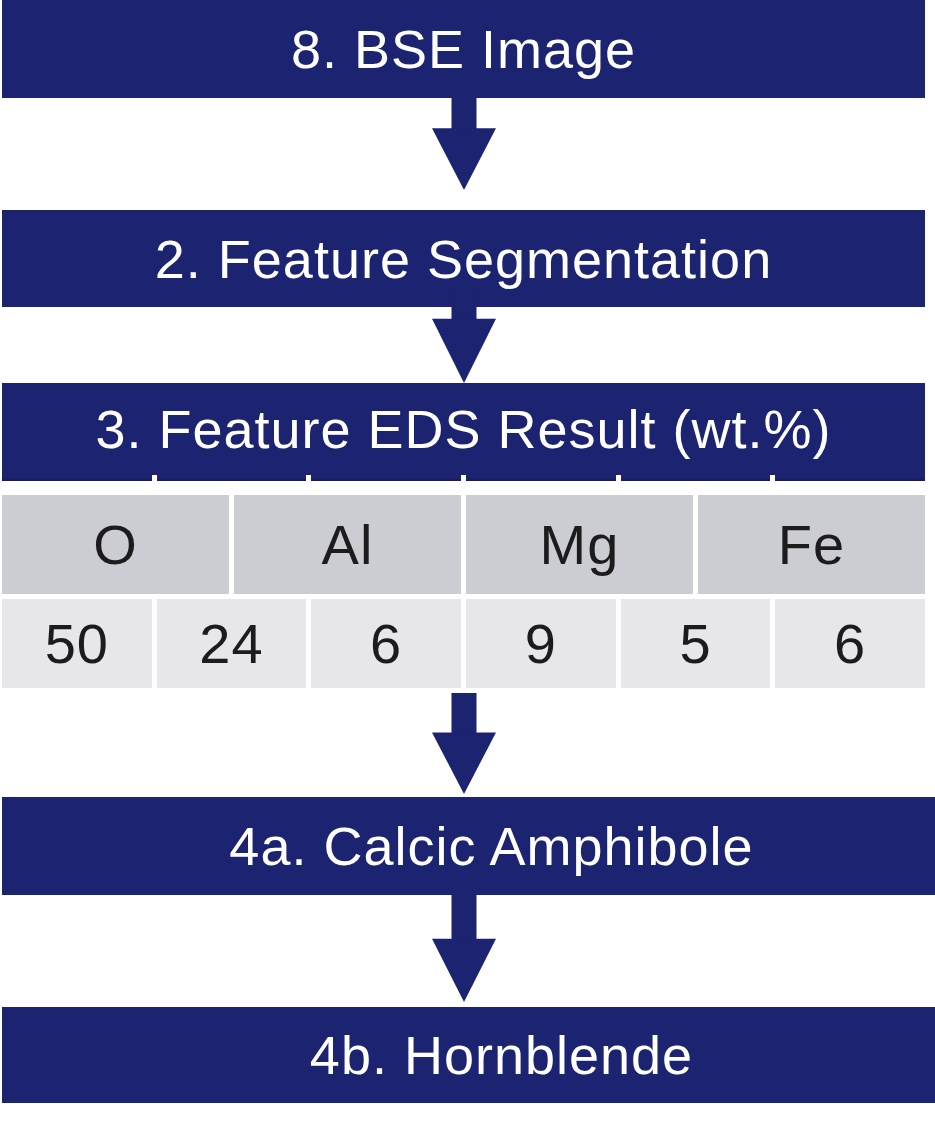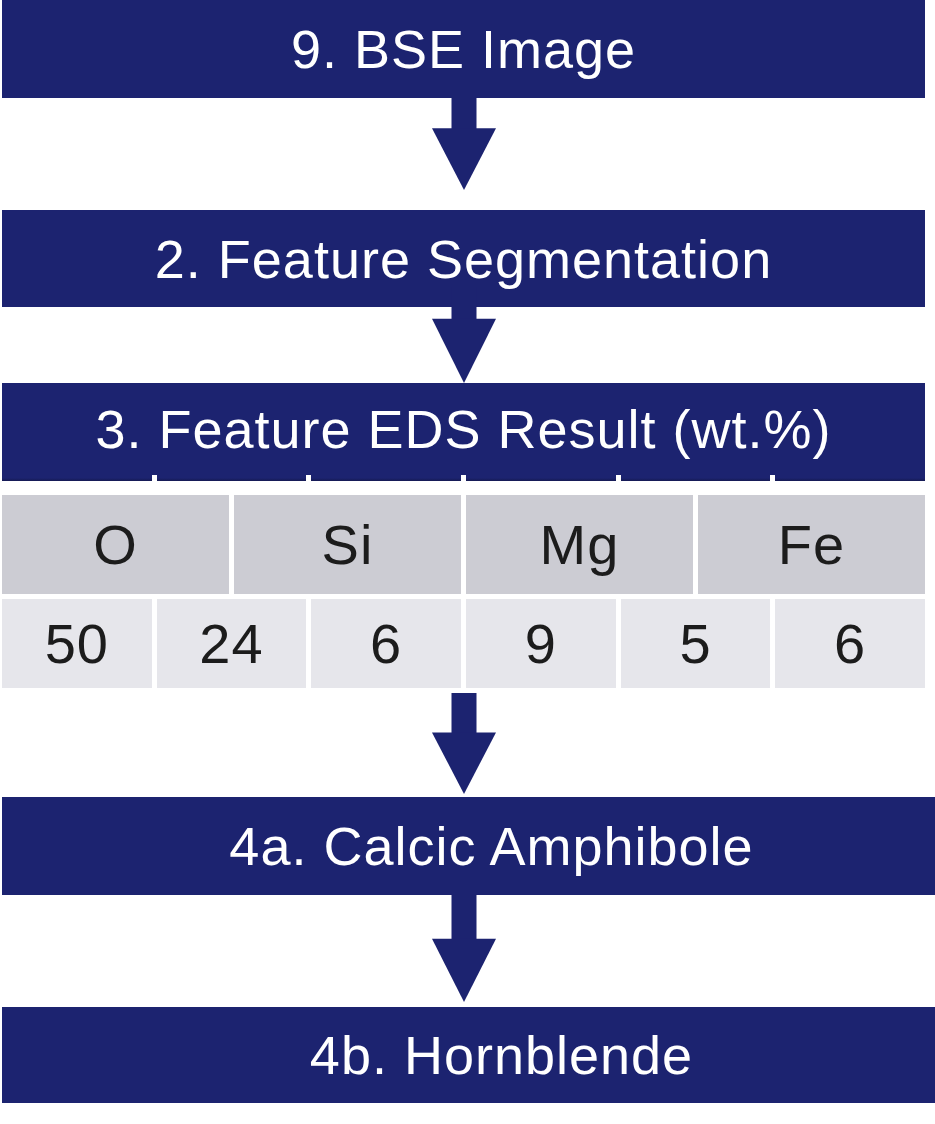--- a/index.html
+++ b/index.html
@@ -74,21 +74,21 @@
   #eds-header-row .cell { background: #CCCCD3; }
   #eds-value-row  { top: 599px; height: 89px; }
   #eds-value-row  .cell { background: #E6E6EB; }
 </style>
 </head>
 <body>
 
 <div id="canvas">
 
   <div class="banner" id="banner-step1">
-    <span>9. BSE Image</span>
+    <span>8. BSE Image</span>
   </div>
 
   <div class="arrow-wrap" id="arrow-1">
     <svg viewBox="0 0 64 100" preserveAspectRatio="none">
       <rect class="arrow-shape" x="19.5" y="0" width="25" height="34"></rect>
       <polygon class="arrow-shape" points="0,33 64,33 32,100"></polygon>
     </svg>
   </div>
 
   <div class="banner" id="banner-step2">
@@ -110,21 +110,21 @@
     <div class="seg"></div>
     <div class="seg"></div>
     <div class="seg"></div>
     <div class="seg"></div>
     <div class="seg"></div>
     <div class="seg"></div>
   </div>
 
   <div class="trow" id="eds-header-row">
     <div class="cell">O</div>
-    <div class="cell">Si</div>
+    <div class="cell">Al</div>
     <div class="cell">Mg</div>
     <div class="cell">Fe</div>
   </div>
 
   <div class="trow" id="eds-value-row">
     <div class="cell">50</div>
     <div class="cell">24</div>
     <div class="cell">6</div>
     <div class="cell">9</div>
     <div class="cell">5</div>

